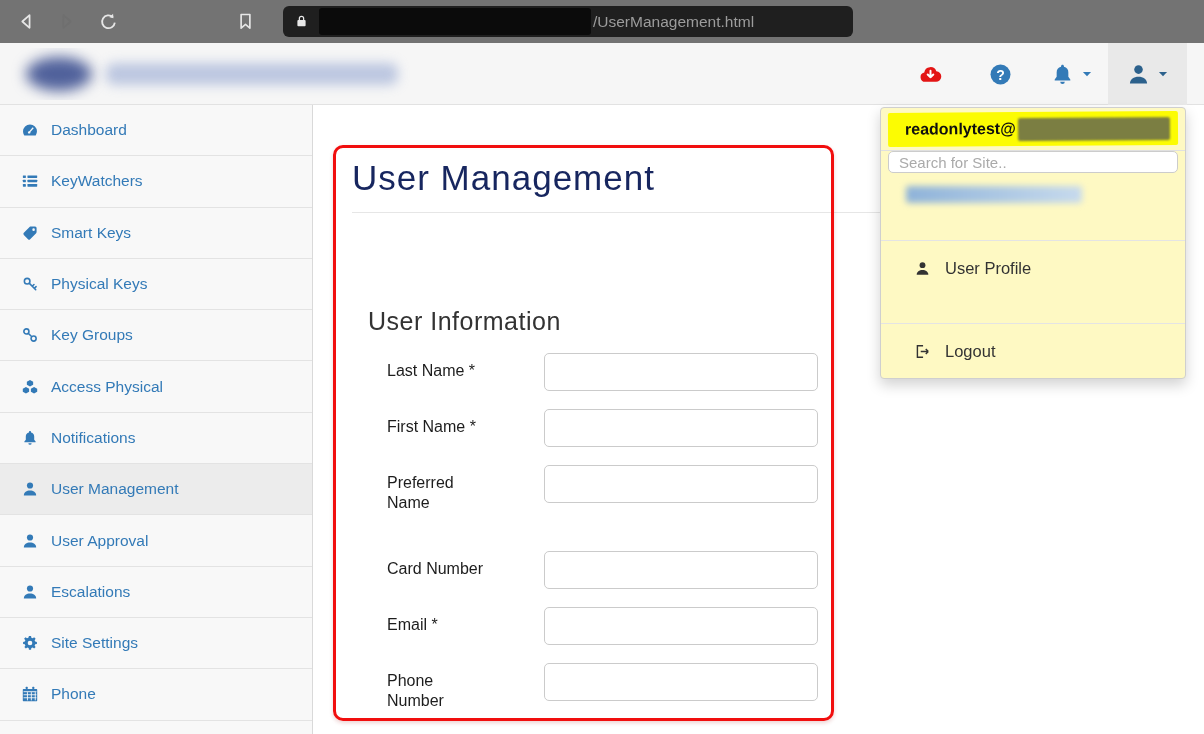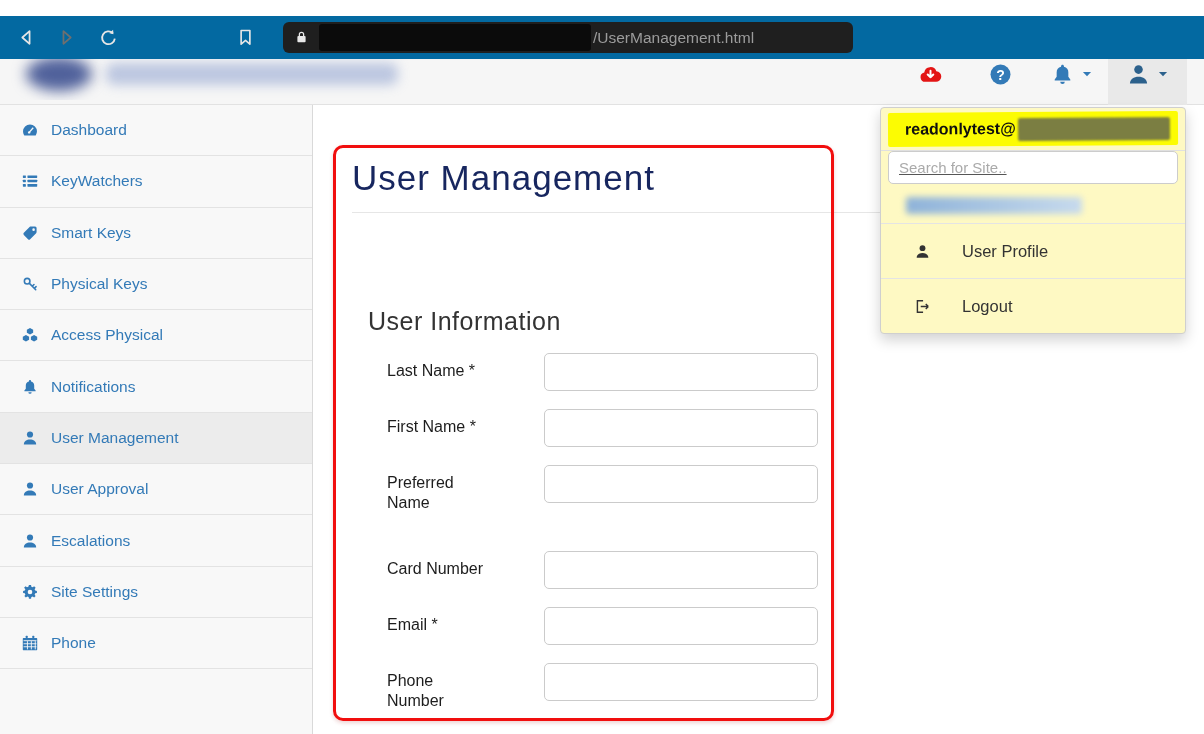--- a/index.html
+++ b/index.html
@@ -6,21 +6,21 @@
   html,body { margin:0; padding:0; }
   body {
     width:1204px; height:734px; overflow:hidden; background:#fff;
     font-family:"Liberation Sans","DejaVu Sans",sans-serif;
     -webkit-font-smoothing:antialiased;
   }
   .screen { position:relative; width:1204px; height:734px; }
 
   
   .browser-bar { position:absolute; top:0; left:0; right:0; height:43px;
-    background:#0369a1; display:flex; align-items:center; z-index:10;margin-top:16px; }
+    background:#737373; display:flex; align-items:center; z-index:10; }
   .bicon { display:flex; align-items:center; justify-content:center; color:#e6e6e6; cursor:pointer; }
   .bicon svg { width:21px; height:21px; display:block; }
   .bicon.disabled { color:#6f6f6f; }
   .b-back { margin-left:16px; }
   .b-fwd  { margin-left:19px; }
   .b-refresh { margin-left:21px; }
   .b-bookmark { margin-left:116px; }
   .urlbar { position:absolute; left:283px; top:6px; width:570px; height:31px;
     background:#1f1f1f; border-radius:6px; display:flex; align-items:center; cursor:text; }
   .urlbar .lock { color:#e8e8e8; margin-left:10px; }
@@ -77,28 +77,28 @@
   
   .user-dropdown { position:absolute; left:880px; top:107px; width:306px; background:#fef9c3;
     border:1px solid #cfcfcf; border-radius:4px; box-shadow:0 6px 14px rgba(0,0,0,.18); z-index:50; }
   .dd-email { padding:4px 7px 4px; border-bottom:1px solid #e0e0e0; }
   .email-highlight { display:block; position:relative; background:var(--highlight,#fcfc02);
     padding:6px 6px 5px 17px; font-weight:bold; font-size:16px; color:#101010;
     transform:rotate(-.4deg); border-radius:2px; white-space:nowrap; }
   .email-redaction { display:inline-block; width:152px; height:23px; background:#5c5f52;
     opacity:.8; filter:blur(1px); vertical-align:middle; margin-left:2px; border-radius:2px; }
   .dd-search-wrap { padding:0 7px 3px; }
-  .dd-search { width:100%; height:33px; border:1px solid #ccc; border-radius:5px;
-    padding:0 10px; font-size:15px; color:#555; outline:none;text-decoration:underline; }
+  .dd-search { width:100%; height:22px; border:1px solid #ccc; border-radius:5px;
+    padding:0 10px; font-size:15px; color:#555; outline:none; }
   .dd-search::placeholder { color:#aaa; }
   .dd-site { height:36px; display:flex; align-items:center; padding-left:25px; cursor:pointer; }
   .site-blob { width:176px; height:17px; border-radius:3px; filter:blur(3px);
     background:linear-gradient(90deg,#8fb3d9,#c7daed); }
-  .dd-item { height:55px; display:flex; align-items:center; gap:31px; padding-left:33px;
-    border-top:1px solid #e4e4e4; font-size:16.5px; color:#333; cursor:pointer; }
+  .dd-item { height:55px; display:flex; align-items:center; gap:14px; padding-left:33px;
+    border-top:1px solid #e4e4e4; font-size:16.5px; color:#333; cursor:pointer;margin-top:28px; }
   .dd-item .micon svg { width:17px; height:17px; display:block; color:#333; }
 </style>
 </head>
 <body>
 
 <div class="screen">
 
   <div class="browser-bar">
     <span class="bicon b-back">
         <svg viewBox="0 0 24 24" fill="none" stroke="currentColor" stroke-width="2" stroke-linejoin="round">
@@ -220,20 +220,30 @@
           <span class="sicon">
             <svg viewBox="0 0 24 24" fill="none" stroke="currentColor" stroke-width="2.1" stroke-linecap="round">
               <circle cx="8.2" cy="8.2" r="3.7"></circle>
               <path d="M11.2 11.2 19.6 19.6M15 15l2.3-2.3M17.8 17.8l2.3-2.3"></path>
             </svg>
           </span>
           <span class="slabel">Physical Keys</span>
         </div>
         <div class="side-item">
           <span class="sicon">
+            <svg viewBox="0 0 24 24" fill="none" stroke="currentColor" stroke-width="2.1">
+              <circle cx="7.2" cy="7.2" r="3.4"></circle>
+              <circle cx="16.8" cy="16.8" r="3.4"></circle>
+              <path d="M9.6 9.6l4.8 4.8"></path>
+            </svg>
+          </span>
+          <span class="slabel">Key Groups</span>
+        </div>
+        <div class="side-item">
+          <span class="sicon">
             <svg viewBox="0 0 24 24" fill="currentColor">
               <path d="m12 2.8 4.2 2.1v4.2L12 11.2 7.8 9.1V4.9zM6.6 12.1l4.2 2.1v4.2l-4.2 2.1-4.2-2.1v-4.2zM17.4 12.1l4.2 2.1v4.2l-4.2 2.1-4.2-2.1v-4.2z"></path>
             </svg>
           </span>
           <span class="slabel">Access Physical</span>
         </div>
         <div class="side-item">
           <span class="sicon">
             <svg viewBox="0 0 24 24" fill="currentColor">
               <path d="M12 2.6c.8 0 1.4.6 1.4 1.4v.5a5.6 5.6 0 0 1 4.2 5.4v4.3l1.9 2.5v1.1H4.5v-1.1l1.9-2.5V9.9a5.6 5.6 0 0 1 4.2-5.4V4c0-.8.6-1.4 1.4-1.4zM9.8 18.9h4.4a2.2 2.2 0 0 1-4.4 0z"></path>

